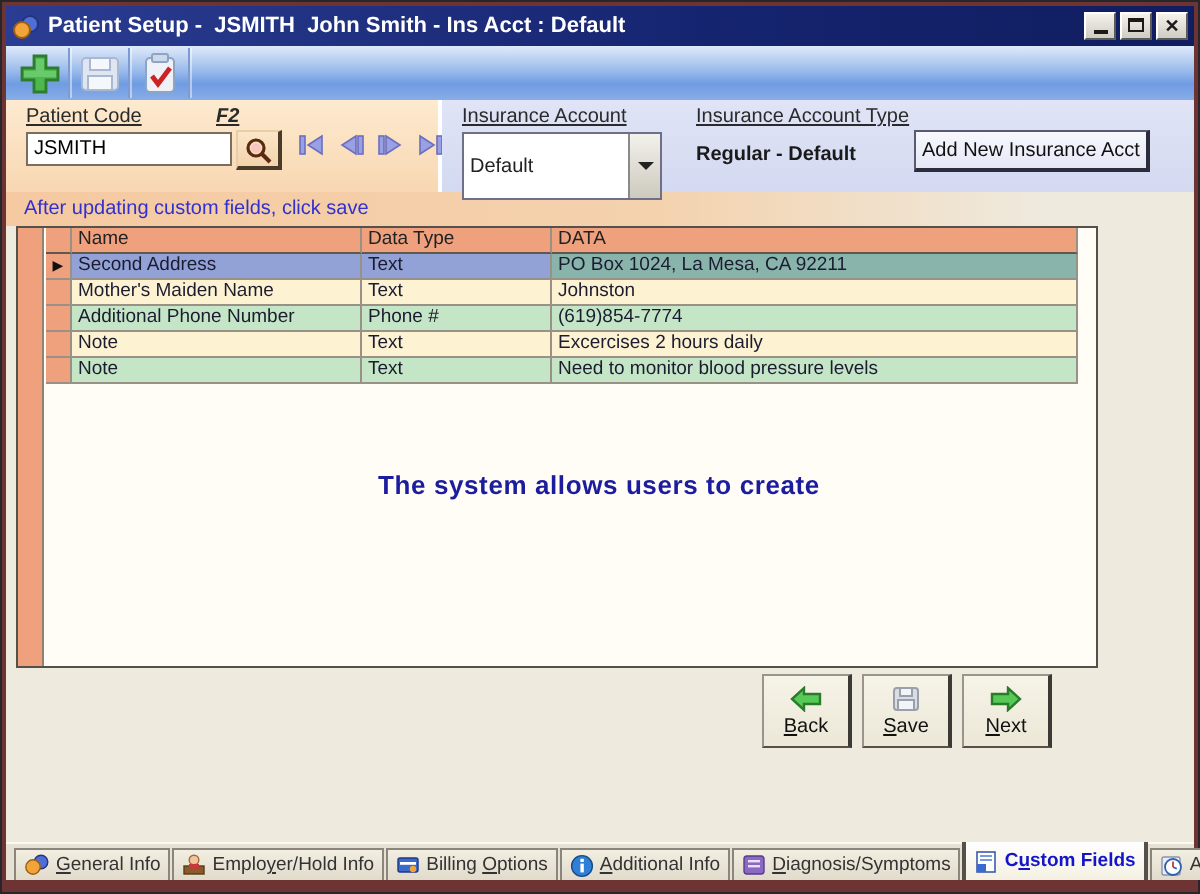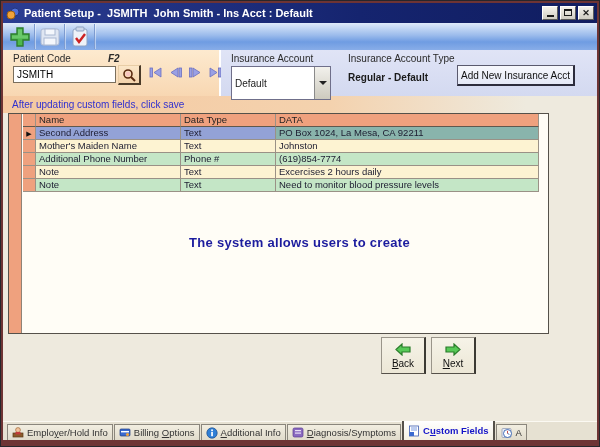--- a/index.html
+++ b/index.html
@@ -25,21 +25,21 @@
   .toolbar { height:27px; flex:0 0 27px; background:linear-gradient(#dfeafa,#9cbcec 45%,#6f9ce2 70%,#88ade8);
     display:flex; align-items:center; padding-left:2px; }
   .toolbtn { width:30px; height:25px; display:flex; align-items:center; justify-content:center;
     border-right:1px solid #7d9bd0; box-shadow:1px 0 0 rgba(255,255,255,.45); }
 
   
   .params { height:46px; flex:0 0 46px; display:flex; }
   .panel-peach { width:218px; flex:0 0 218px; background:linear-gradient(#fdeacf,#f8d7b2); position:relative;
     border-right:2px solid #fff; }
   .panel-lav { flex:1; background:linear-gradient(#e0e4f6,#d3d9f0); position:relative; }
-  .lbl { position:absolute; font-size:10px; color:#2a2a2a; }
+  .lbl { position:absolute; font-size:10px; color:#2a2a2a;text-decoration:underline; }
   .lbl-f2 { font-style:italic; font-weight:bold; }
   .code-input { position:absolute; left:10px; top:16px; width:103px; height:17px; border:1px solid #7a6f5e;
     background:#fff; font-family:"Liberation Sans",sans-serif; font-size:10px; padding:1px 3px; }
   .search-btn { position:absolute; left:115px; top:15px; width:23px; height:20px; background:linear-gradient(#fbe6c8,#f3d3ac);
     border:1px solid #e8cda6; border-right:2px solid #4a3a28; border-bottom:2px solid #4a3a28;
     display:flex; align-items:center; justify-content:center; }
   .recnav { position:absolute; left:146px; top:17px; display:flex; gap:7px; }
   .recnav svg { display:block; }
   .combo { position:absolute; left:10px; top:16px; width:100px; height:34px; background:#fff; border:1px solid #6f6f8a;
     display:flex; align-items:center; }
@@ -230,29 +230,44 @@
     </div>
 
     <div class="navbtns">
       <button class="nav-btn">
         <svg width="16" height="13" viewBox="0 0 16 13">
           <path d="M7 1 v3 h8 v5 h-8 v3 L1 6.5 Z" fill="#57c957" stroke="#2a7c2a" stroke-width="1.2"></path>
         </svg>
         <span class="blabel"><span></span><span class="u">B</span><span>ack</span></span>
       </button>
       <button class="nav-btn">
+        <svg width="14" height="13" viewBox="0 0 14 13">
+          <rect x="1" y="1" width="12" height="11" rx="1.5" fill="#d9dde4" stroke="#9aa0ab"></rect>
+          <rect x="4" y="1" width="6" height="4" fill="#f2f4f7" stroke="#9aa0ab"></rect>
+          <rect x="3" y="7" width="8" height="5" fill="#f2f4f7" stroke="#9aa0ab"></rect>
+        </svg>
+        <span class="blabel"><span></span><span class="u">S</span><span>ave</span></span>
+      </button>
+      <button class="nav-btn">
         <svg width="16" height="13" viewBox="0 0 16 13">
           <path d="M9 1 v3 H1 v5 h8 v3 l6 -5.5 Z" fill="#57c957" stroke="#2a7c2a" stroke-width="1.2"></path>
         </svg>
         <span class="blabel"><span></span><span class="u">N</span><span>ext</span></span>
       </button>
     </div>
   </div>
 
   <div class="tabbar">
+    <span class="tab">
+      <svg width="13" height="11" viewBox="0 0 13 11">
+        <circle cx="8.5" cy="4" r="3.4" fill="#4f6fd8" stroke="#23357e" stroke-width=".7"></circle>
+        <circle cx="4.5" cy="6.5" r="3.6" fill="#f2a33a" stroke="#9c5f12" stroke-width=".7"></circle>
+      </svg>
+      <span><span></span><span class="u">G</span><span>eneral Info</span></span>
+    </span>
     <span class="tab">
       <svg width="12" height="11" viewBox="0 0 12 11">
         <rect x="1" y="6" width="10" height="4" fill="#8a5a2a" stroke="#5a3a18" stroke-width=".7"></rect>
         <circle cx="6" cy="3" r="2.4" fill="#f2c49e" stroke="#a06a3a" stroke-width=".7"></circle>
         <rect x="3.5" y="5" width="5" height="2.4" fill="#c23a3a"></rect>
       </svg>
       <span><span>Emplo</span><span class="u">y</span><span>er/Hold Info</span></span>
     </span>
     <span class="tab">
       <svg width="12" height="11" viewBox="0 0 12 11">

